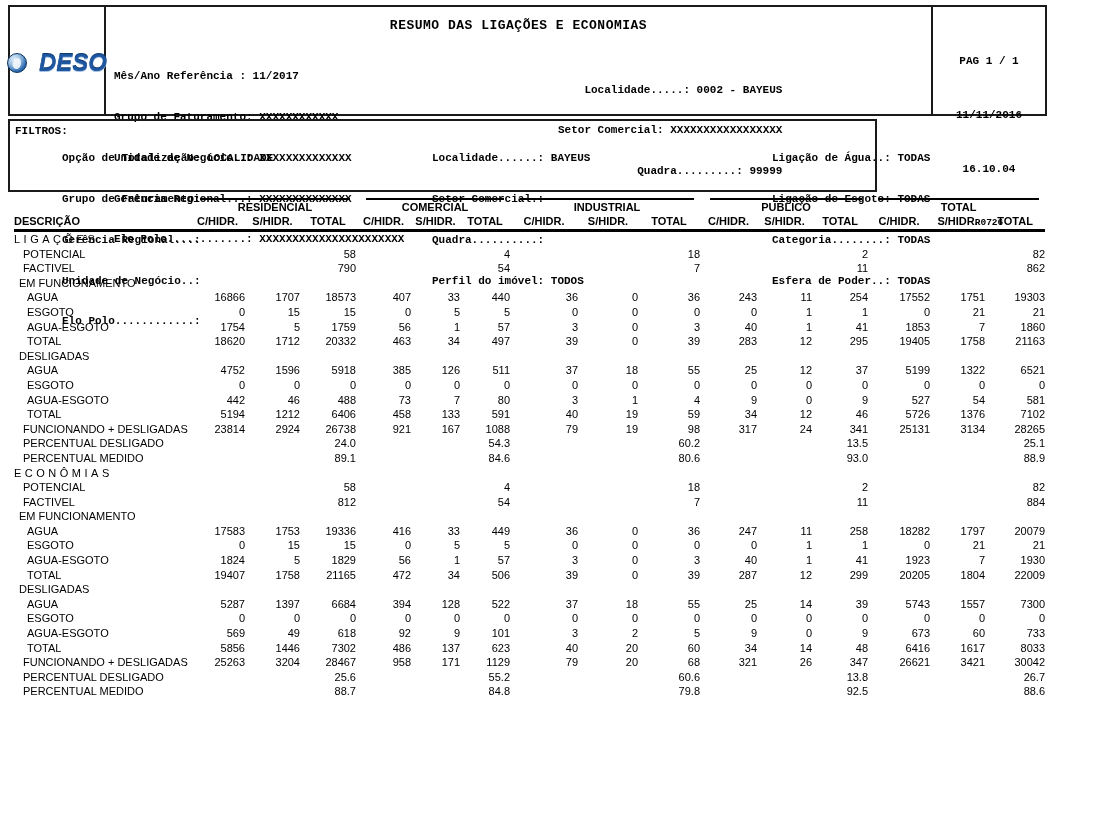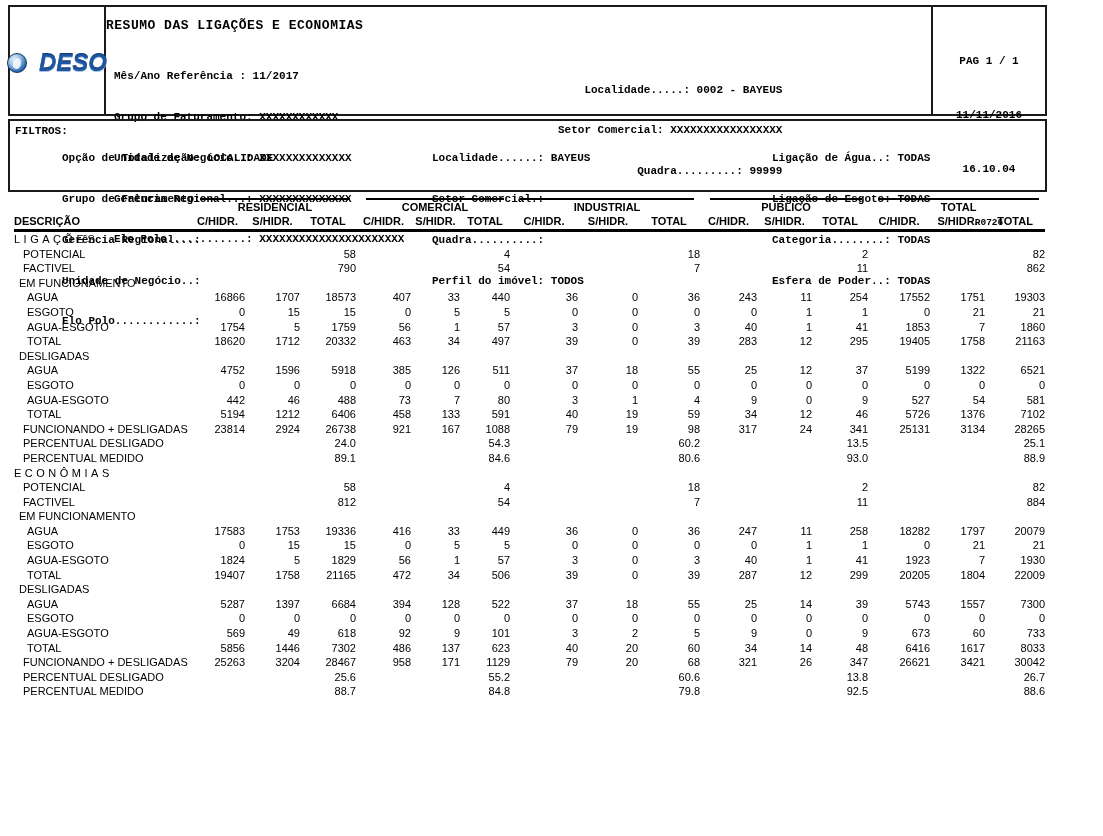--- a/index.html
+++ b/index.html
@@ -30,29 +30,29 @@
     background:#f4f8fc; border-radius:50% 50% 50% 50% / 60% 60% 40% 40%;
     transform:rotate(18deg); opacity:.9;
   }
   .logo-word {
     font:bold italic 24px "Liberation Sans", sans-serif; letter-spacing:0px; color:#1e56a0;
     text-shadow:0 1px 0 #a9c4e4, 0 -1px 0 #0d3a74;
   }
 
   .mono { font:bold 11px "Liberation Mono", monospace; line-height:13.6px; white-space:pre; }
   .title {
-    position:absolute; top:11px; left:0; right:0; text-align:left;
+    position:absolute; top:11px; left:0; right:0; text-align:center;
     font:bold 13px "Liberation Mono", monospace; letter-spacing:.5px; white-space:pre;
   }
   .hfields-left  { position:absolute; left:8px;  top:36px; }
   .hfields-right { position:absolute; left:452px; top:49.5px;text-align:right; }
 
   
   .filters {
-    position:absolute; left:8px; top:119px; width:1039px; height:73px;
+    position:absolute; left:8px; top:119px; width:869px; height:73px;
     border:2px solid #1a1a1a;
   }
   .f-label { position:absolute; left:5px;  top:4px; }
   .f-col1  { position:absolute; left:52px;  top:4px; }
   .f-col2  { position:absolute; left:422px; top:4px; }
   .f-col3  { position:absolute; left:762px; top:4px; }
 
   
   table.report {
     position:absolute; left:14px; top:198px; width:1031px;

